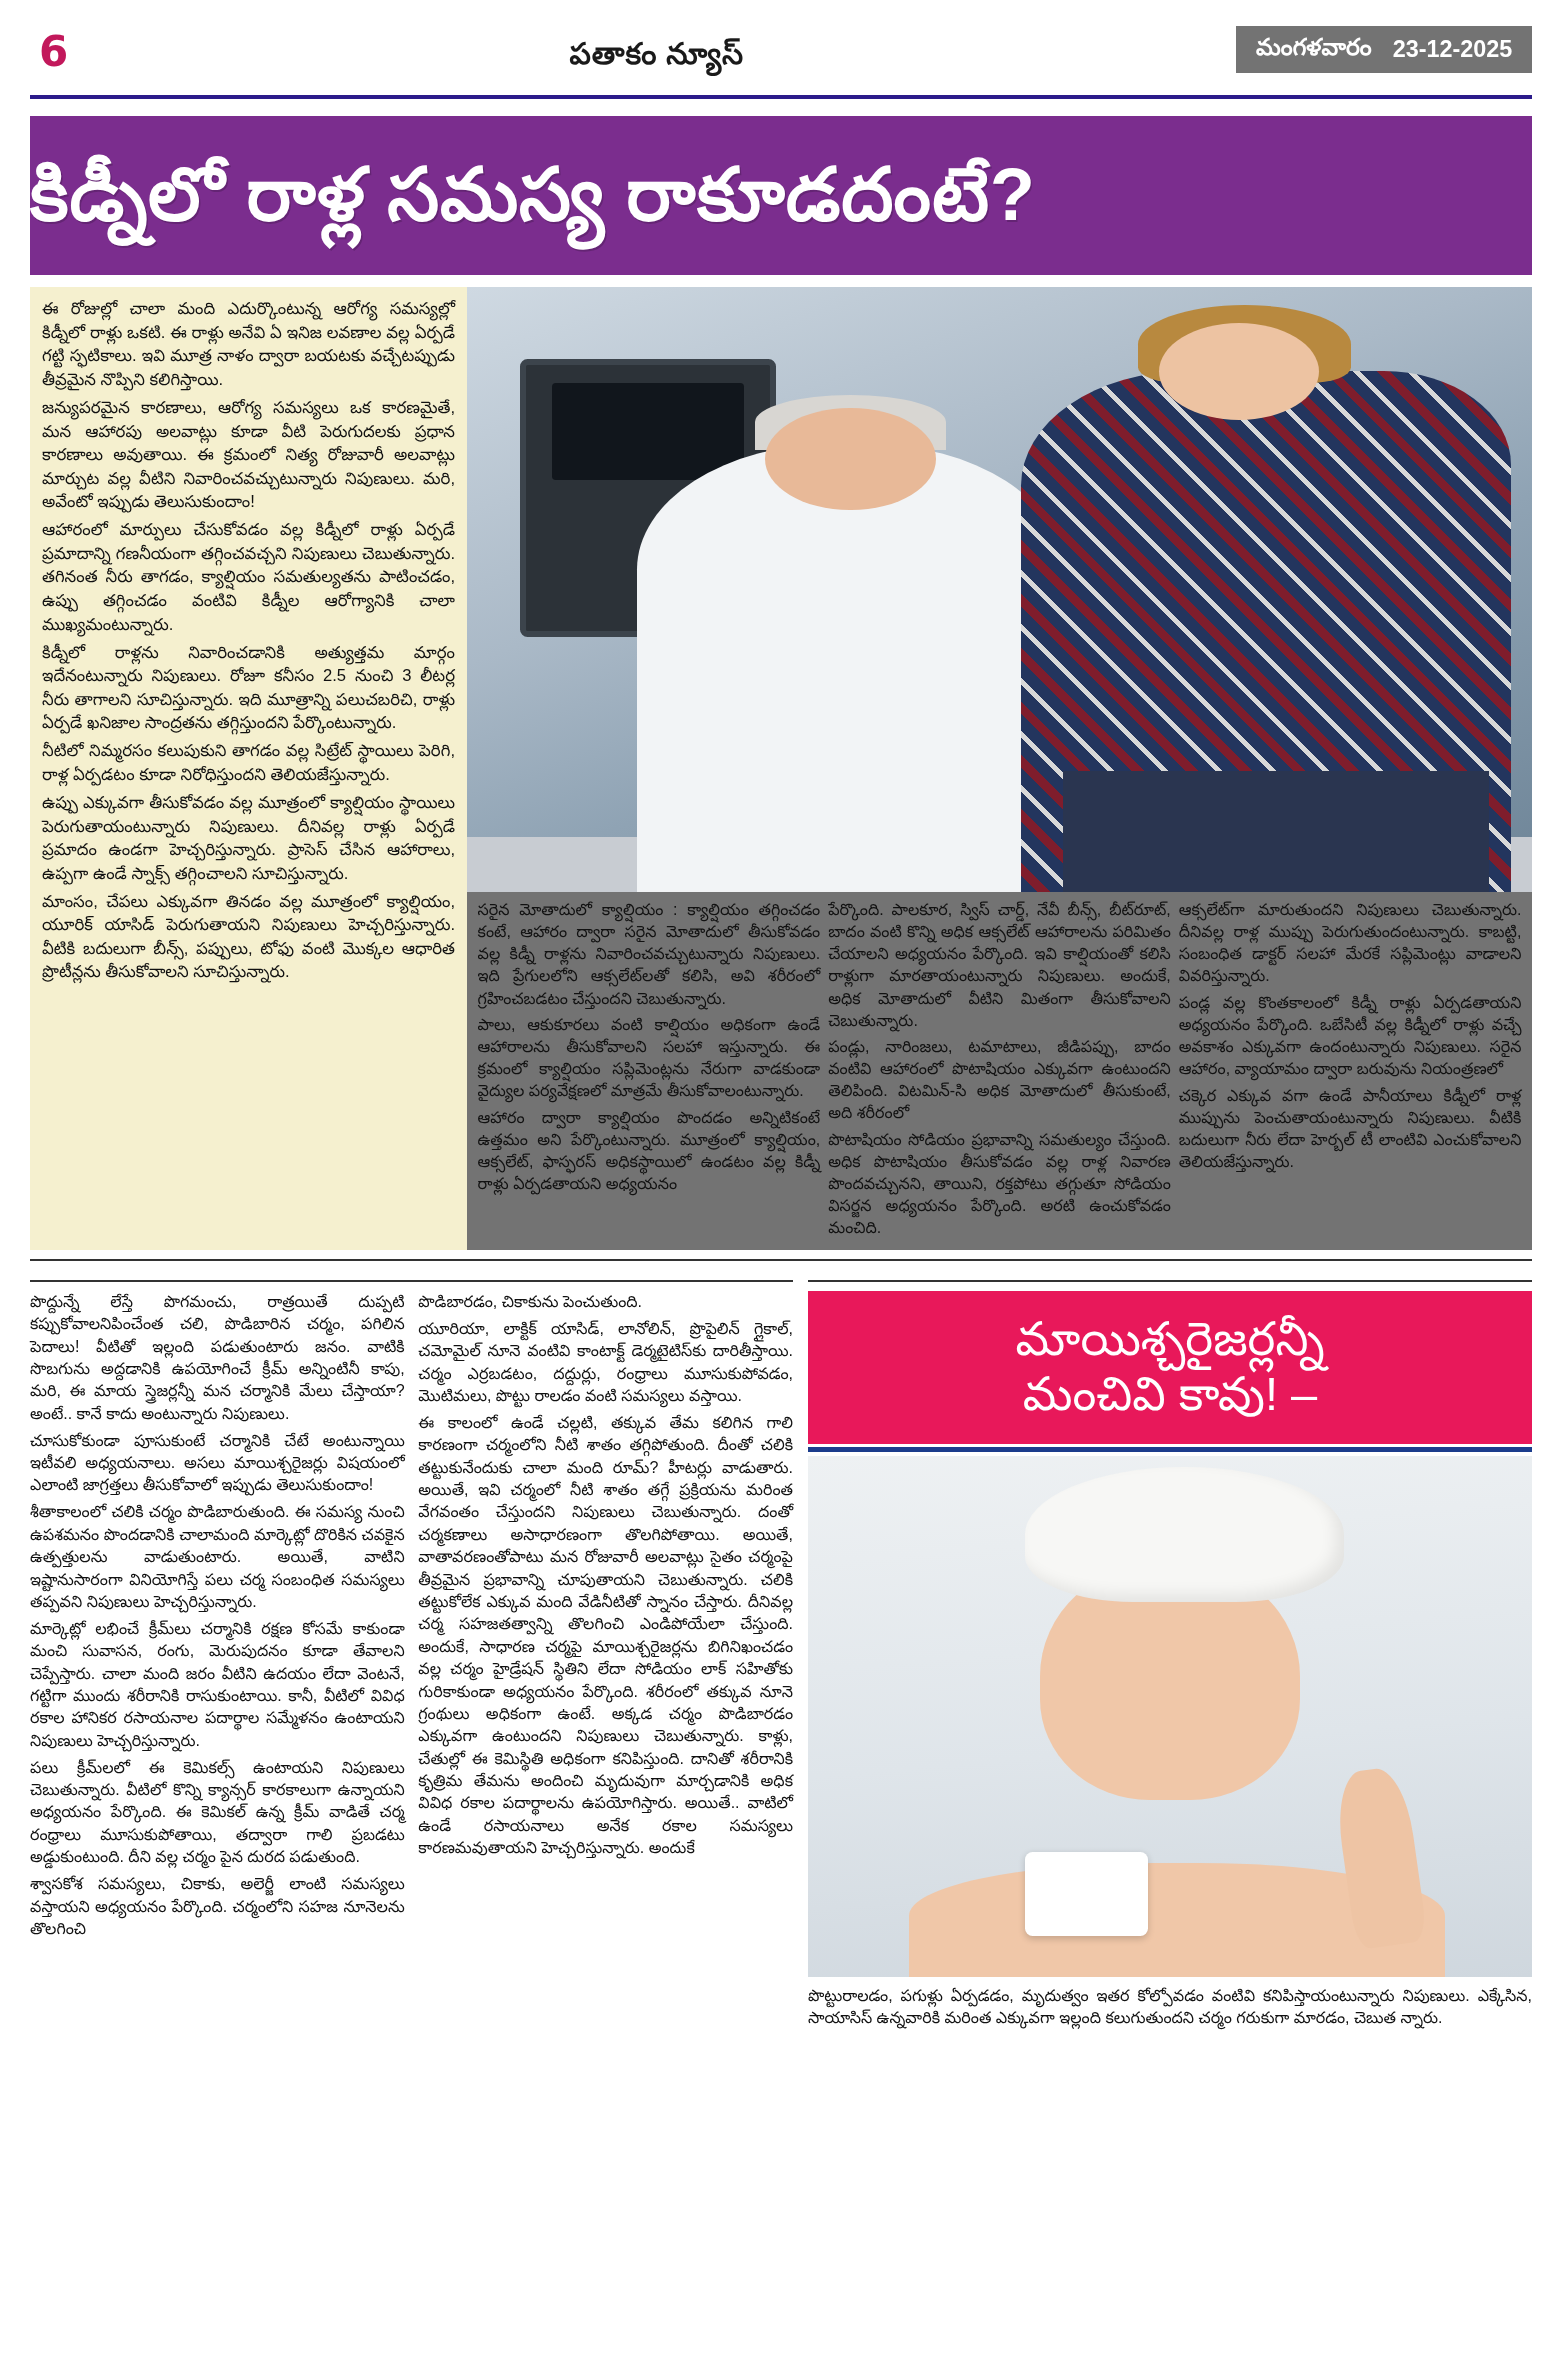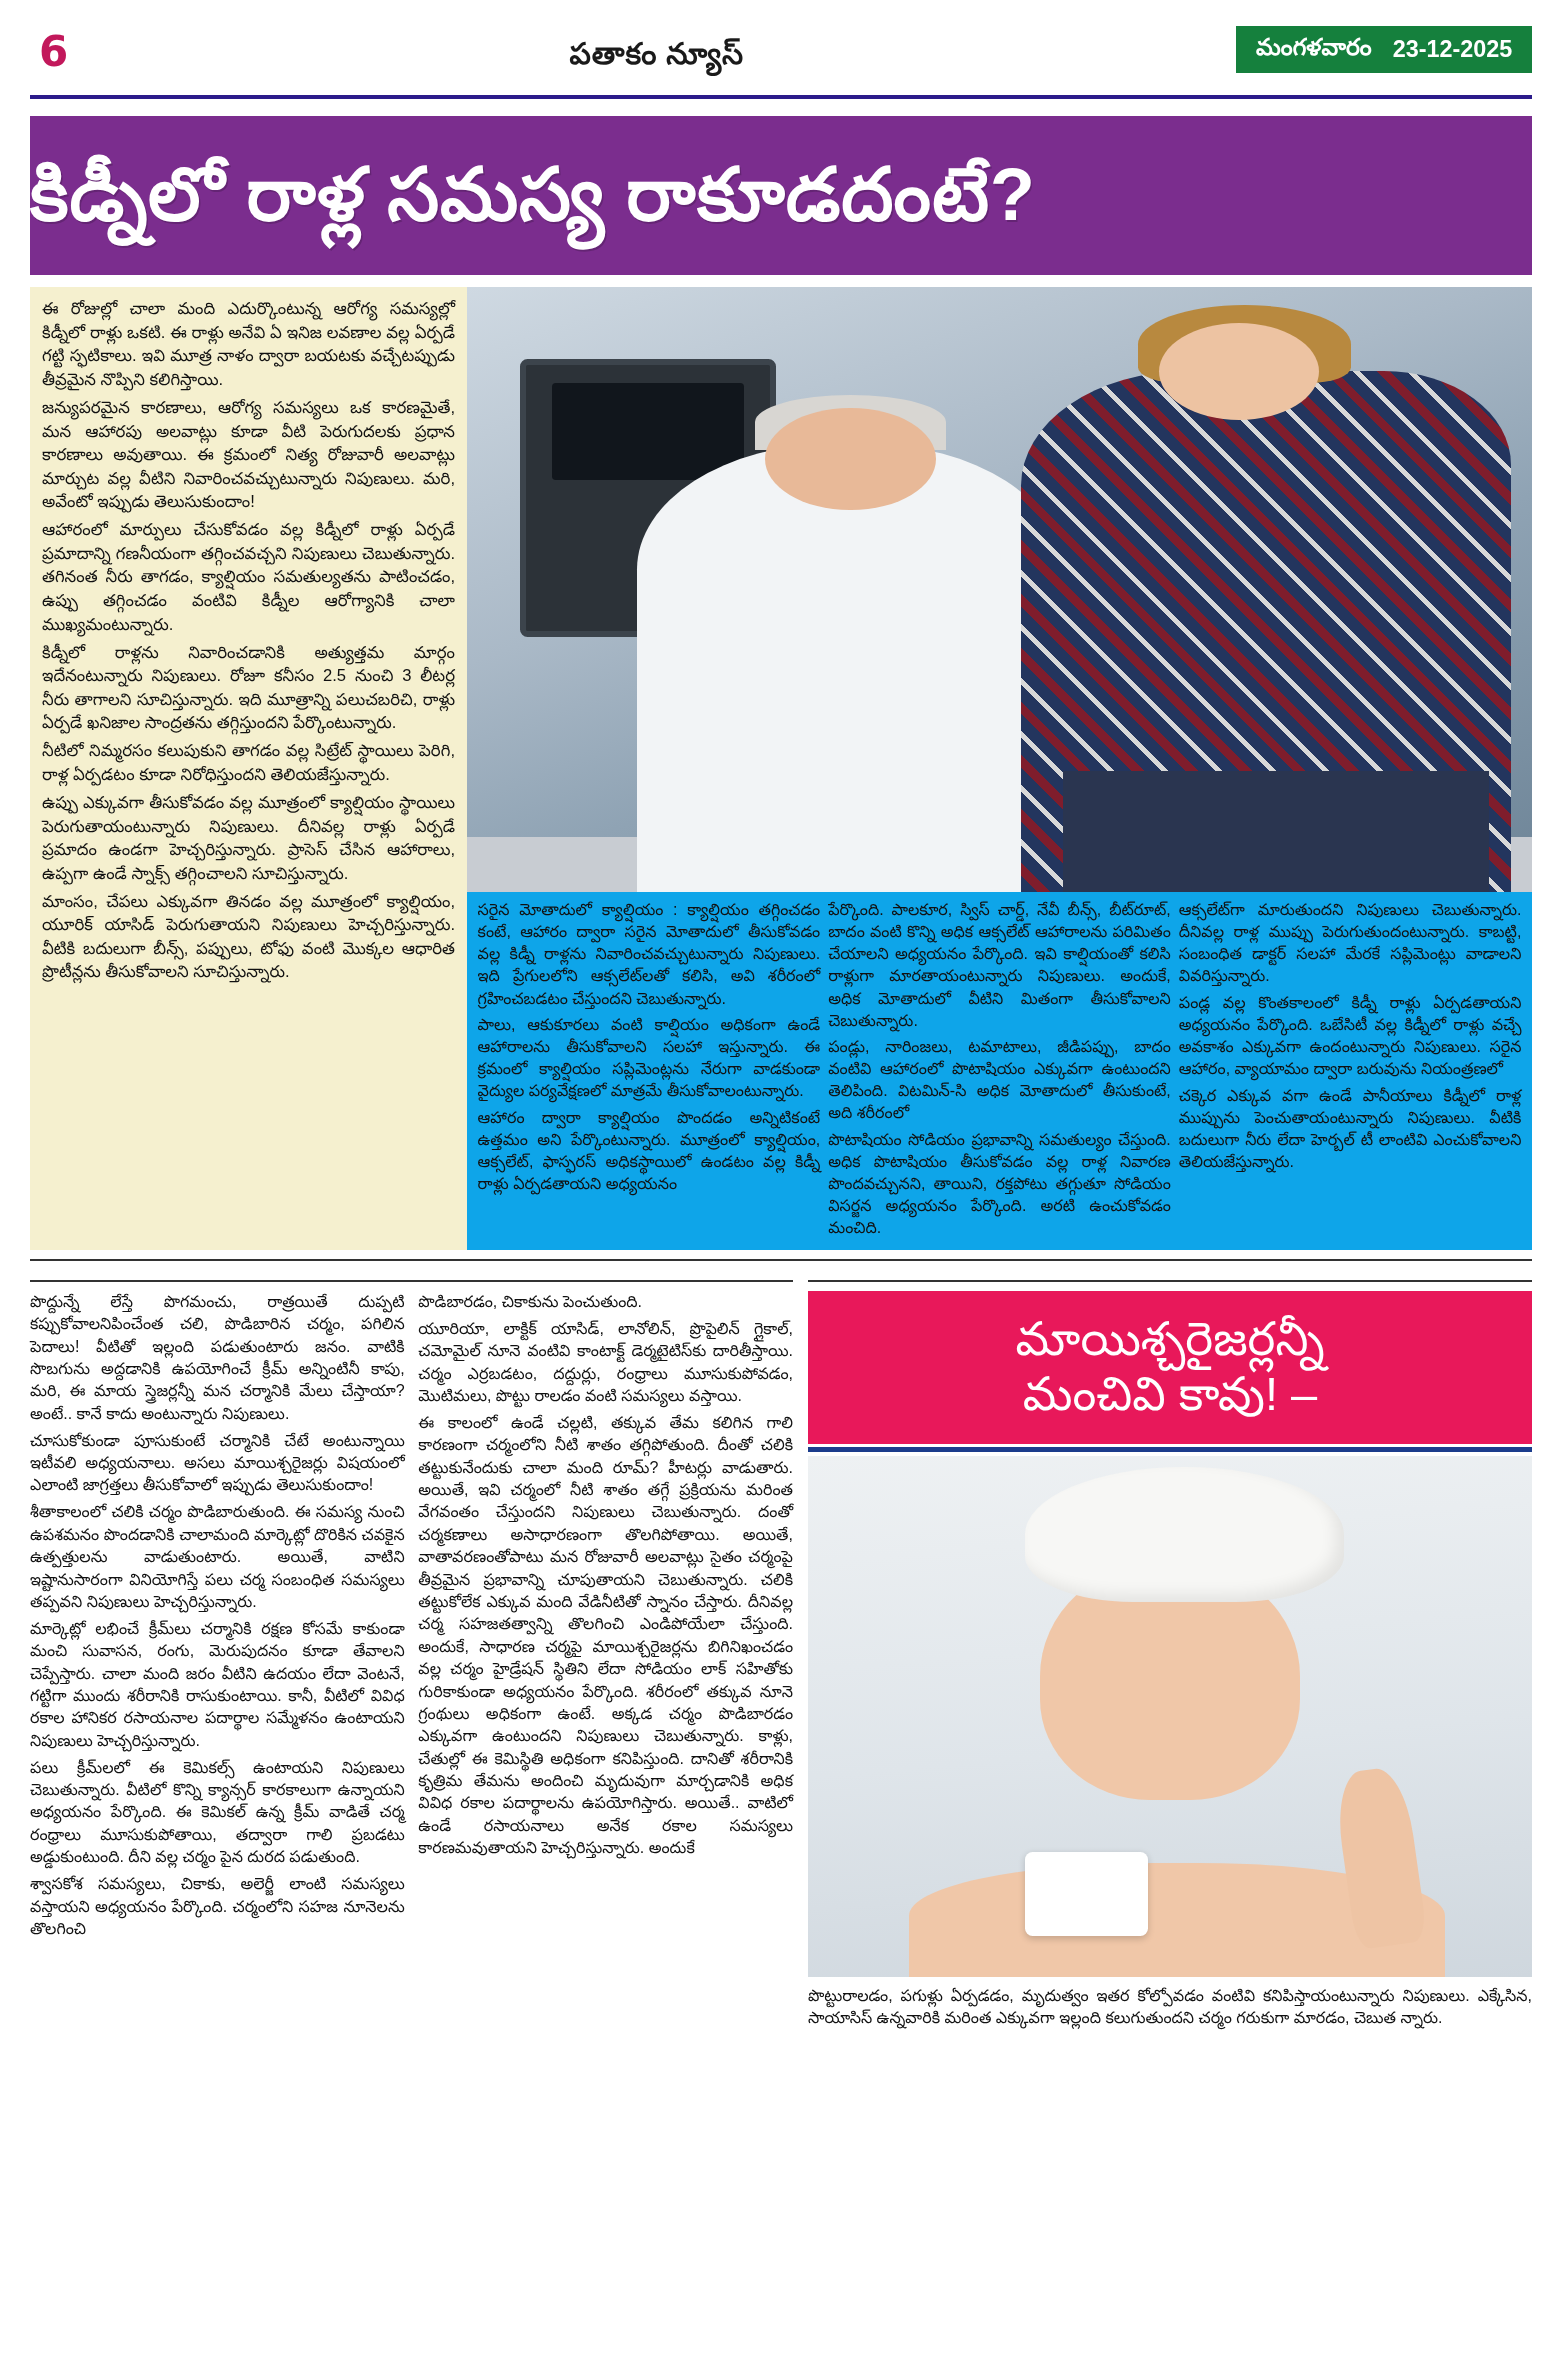--- a/index.html
+++ b/index.html
@@ -48,21 +48,21 @@
     justify-content: center;
     padding-top: 10.6px;
   }
   .masthead-title {
     font-size: 30px;
     font-weight: bold;
     color: #1a1a1a;
     letter-spacing: 0.8px;
   }
   .date-box {
-    background: #15803d;
+    background: #737373;
     color: #ffffff;
     display: flex;
     align-items: center;
     gap: 21px;
     padding: 4.5px 19.7px;
     height: 47px;
     font-size: 23.4px;
     font-weight: bold;
     align-self: flex-start;
   }
@@ -164,21 +164,21 @@
     position: absolute; right: 4%; bottom: 0;
     width: 40%; height: 20%;
     background: #2a3550;
   }
   .photo1 .bed {
     position: absolute; left: 0; bottom: 0;
     width: 100%; height: 9%;
     background: #c8ccd2;
   }
   .caption1 {
-    background: #0ea5e9;
+    background: #737373;
     font-size: 16px;
     line-height: 1.38;
     padding: 7.6px 10.6px 6px 10.6px;
     display: flex;
     gap: 8px;
   }
   .caption1 .ccol { flex: 1; }
   .s1-left p, .caption1 p { margin: 0 0 4.5px 0; text-align: justify; }
   .s1-left p { font-size: 16.6px; line-height: 1.42; }
 

